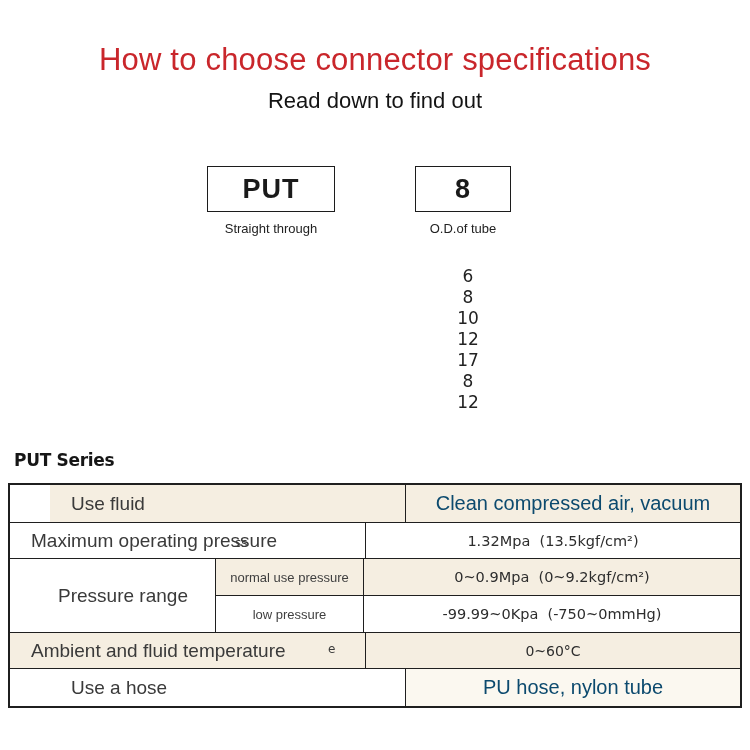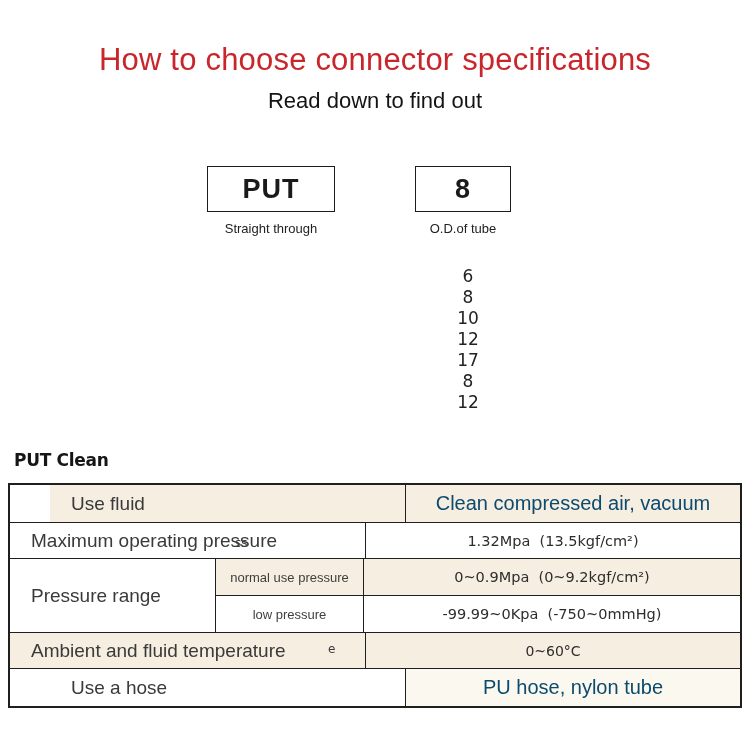--- a/index.html
+++ b/index.html
@@ -68,21 +68,21 @@
   .cream{background:#fbf8f0;}
   .v-big{font-size:20px;color:#0c4a6e;white-space:pre;}
   .v-han{
     font-family:"DejaVu Sans",sans-serif;font-size:14.5px;color:#2d2d2d;white-space:pre;
   }
   .v-temp{font-family:"DejaVu Sans",sans-serif;font-size:14px;color:#2d2d2d;white-space:pre;}
 
   
   .range-label-cell{
     width:205px;box-sizing:border-box;display:flex;align-items:center;
-    padding-left:21px;font-size:19px;color:#3a3a3a;background:#fff;
+    padding-left:21px;font-size:19px;color:#3a3a3a;background:#fff;justify-content:center;
   }
   .subrows{flex:1;display:flex;flex-direction:column;}
   .subrow{display:flex;align-items:stretch;height:36px;}
   .subrow.top{border-bottom:1.5px solid #1f1f1f;}
   .sub-label-cell{
     width:148px;box-sizing:border-box;border-left:1.5px solid #1f1f1f;
     display:flex;align-items:center;justify-content:center;
     font-size:13px;color:#3f3f3f;
   }
 
@@ -111,21 +111,21 @@
 <div class="abs tube-od-list">
   <div>6</div>
   <div>8</div>
   <div>10</div>
   <div>12</div>
   <div>17</div>
   <div>8</div>
   <div>12</div>
 </div>
 
-<div class="abs series-heading">PUT Clean</div>
+<div class="abs series-heading">PUT Series</div>
 
 <div class="abs spec-table">
 
   <div class="t-row first h37">
     <div class="label-cell beige">
       <span>Use fluid</span>
     </div>
     <div class="value-cell beige">
       <span class="v-big">Clean compressed air, vacuum</span>
     </div>

